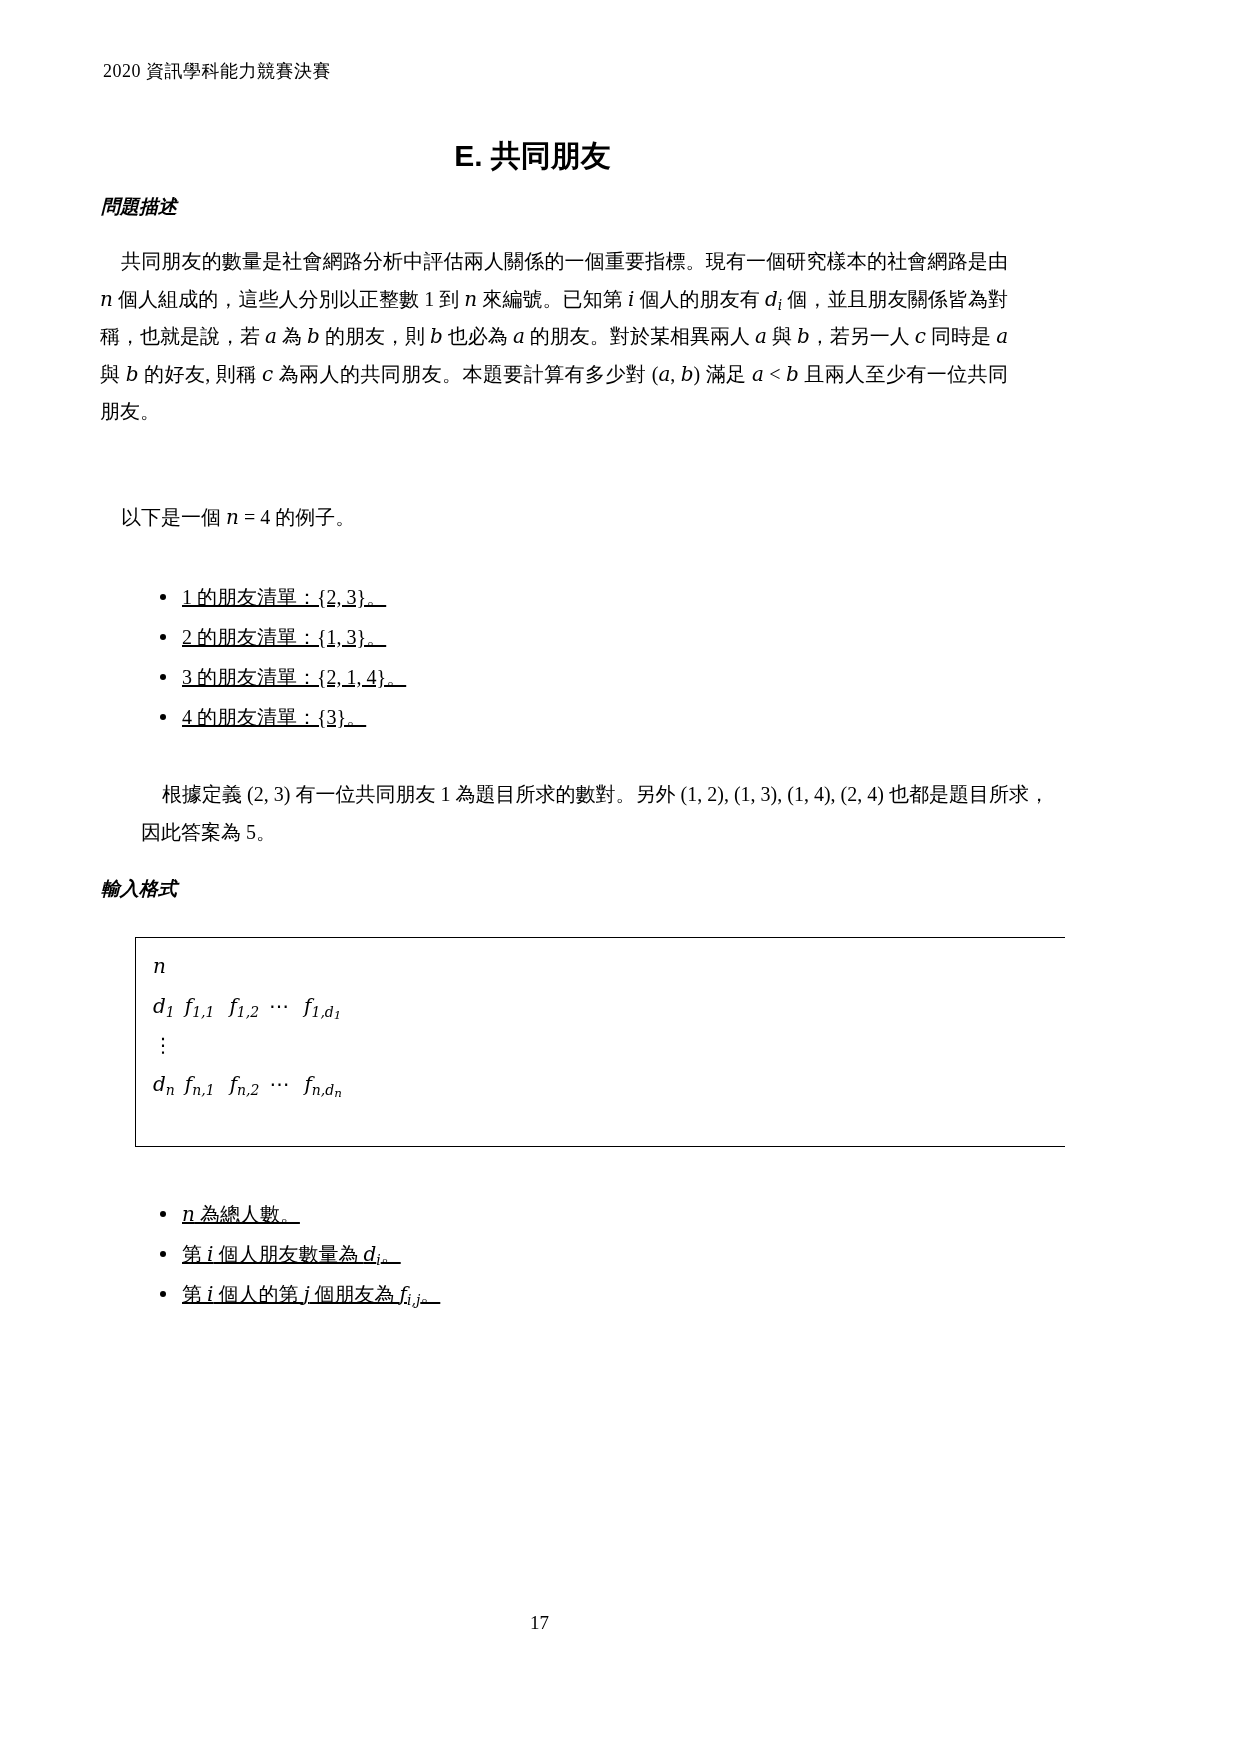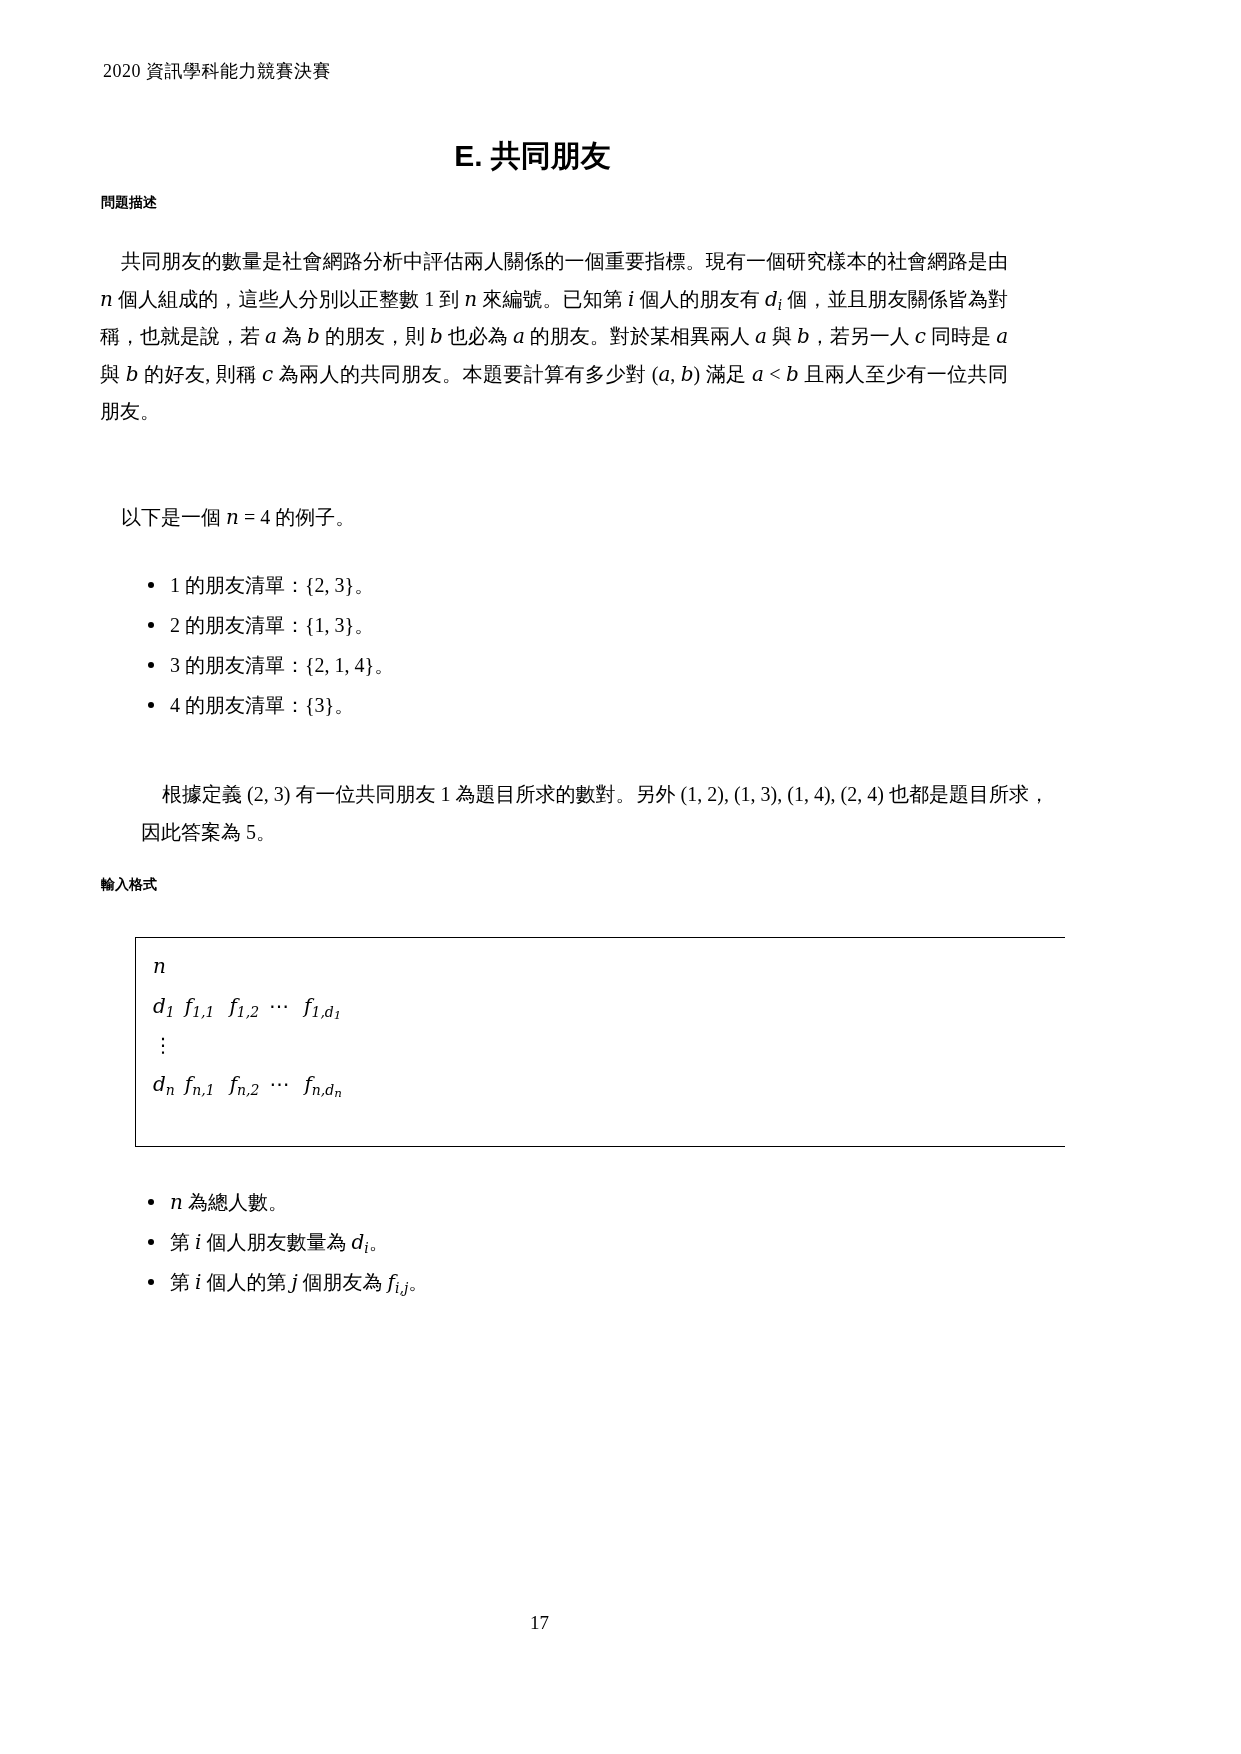--- a/index.html
+++ b/index.html
@@ -23,21 +23,21 @@
   }
   .doc-title {
     position: absolute; top: 100px; left: 0; right: 0;
     text-align: center;
     font-family: "Liberation Sans", "DejaVu Sans", sans-serif;
     font-weight: 700; font-size: 30px; margin-top: 36px;
   }
   .sec-heading {
     position: absolute; left: 101px;
     font-family: "Liberation Sans", "DejaVu Sans", sans-serif;
-    font-weight: 700; font-size: 14px;
+    font-weight: 700; font-size: 19px; font-style: italic;
   }
   .h-problem { top: 194px; }
   .h-input { top: 876px; }
 
   .body-text {
     font-size: 20px;
     line-height: 37.5px;
     text-align: justify;
   }
   .para1 {
@@ -48,21 +48,21 @@
     position: absolute; top: 496px; left: 121px;
     font-size: 20px; line-height: 42px;
   }
   .para2 {
     position: absolute; top: 776px; left: 100px; width: 908px;
     text-indent: 21px;
     margin-left: 41px;
   }
 
   ul.doc-list {
-    position: absolute; margin: 0; padding: 0; list-style: none;
+    position: absolute; margin: 12px; padding: 0; list-style: none; text-decoration: underline;
   }
   .friend-list { top: 572px; left: 146px; }
   .notes-list  { top: 1189px; left: 146px; }
   ul.doc-list li {
     position: relative;
     padding-left: 24px;
     font-size: 20px;
     line-height: 26px;
     margin-bottom: 14px;
     white-space: nowrap;

